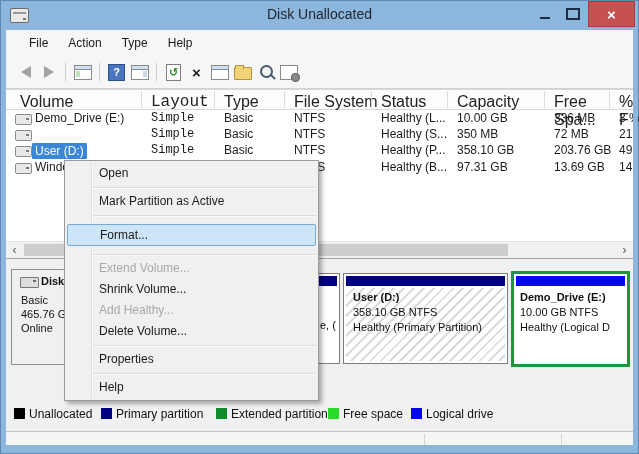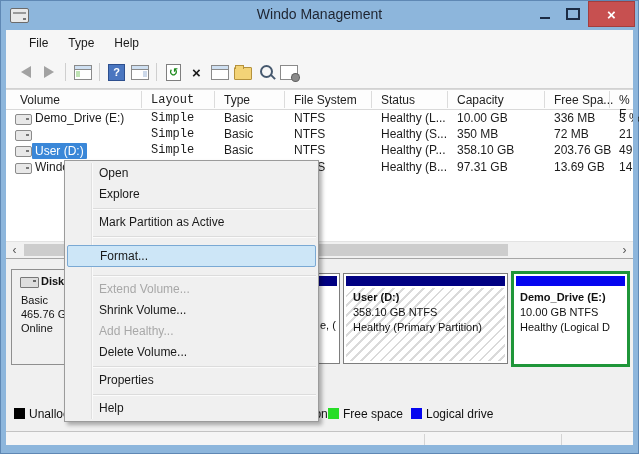--- a/index.html
+++ b/index.html
@@ -41,21 +41,21 @@
   .folderico{width:16px;height:11px;background:#f3d377;border:1px solid #b5923c;border-radius:1px;position:relative;margin-top:3px;}
   .folderico:before{content:"";position:absolute;top:-3px;left:0;width:7px;height:3px;background:#f3d377;border:1px solid #b5923c;border-bottom:none;}
   .magico{width:9px;height:9px;border:2px solid #45586e;border-radius:50%;position:relative;margin:-2px -2px 0 0;}
   .magico:after{content:"";position:absolute;width:6px;height:2px;background:#45586e;transform:rotate(45deg);right:-5px;bottom:-2px;}
   .gearico{width:16px;height:13px;background:#fff;border:1px solid #8a8a8a;position:relative;}
   .gearico:after{content:"";position:absolute;right:-2px;bottom:-2px;width:7px;height:7px;background:#8a8a8a;border-radius:50%;box-shadow:0 0 0 1px #5e5e5e;}
 
   
   .listarea{position:absolute;top:88px;left:5px;right:5px;height:152px;background:#fff;border-top:1px solid #d9d9d9;}
   .lheader{position:absolute;top:0;left:0;right:0;height:19px;border-bottom:1px solid #d9d9d9;background:#fdfdfd;}
-  .lheader span{position:absolute;top:3px;font-size:12px;color:#222;}
+  .lheader span{position:absolute;top:3px;font-size:16px;color:#222;}
   .colline{position:absolute;top:1px;height:17px;width:1px;background:#dcdcdc;}
   .vrow{position:absolute;left:0;right:0;height:17px;}
   .vrow span{position:absolute;top:1px;font-size:12px;color:#1c1c1c;white-space:nowrap;}
   .drive-ico{position:absolute;left:9px;top:4px;width:15px;height:9px;background:#e8e8e8;border:1px solid #8b8b8b;border-radius:2px;}
   .drive-ico:after{content:"";position:absolute;right:2px;top:3px;width:3px;height:2px;background:#777;}
   .sel{background:#3a87d8;color:#fff !important;padding:1px 3px;margin-left:-3px;border-radius:1px;}
 
   
   .cx0{left:29px;} .cx1{left:145px;font-family:Liberation Mono, monospace;} .cx2{left:218px;} .cx3{left:288px;}
   .cx4{left:375px;} .cx5{left:451px;} .cx6{left:548px;} .cx7{left:613px;}
@@ -113,34 +113,35 @@
   .msep{height:1px;background:#dcdcdc;margin:3px 2px 3px 28px;box-shadow:0 1px 0 #fbfbfb;}
 </style>
 </head>
 <body>
 
 <div class="stage">
   <div class="window">
 
     <div class="titlebar">
       <div class="app-icon"></div>
-      <div class="title-text">Windo Management</div>
+      <div class="title-text">Disk Unallocated</div>
       <div class="cap-btn btn-min">
           <div class="glyph-min"></div>
         </div>
       <div class="cap-btn btn-max">
           <div class="glyph-max"></div>
         </div>
       <div class="cap-btn btn-close">
           <div class="glyph-close">×</div>
         </div>
     </div>
 
     <div class="menubar">
       <div class="mitem">File</div>
+      <div class="mitem">Action</div>
       <div class="mitem">Type</div>
       <div class="mitem">Help</div>
     </div>
 
     <div class="toolbar">
       <div class="tico">
           <div class="arrow arrow-back"></div>
         </div>
       <div class="tico">
           <div class="arrow arrow-fwd"></div>
@@ -307,21 +308,20 @@
       </div>
     </div>
 
     <div class="wb wb-left"></div>
     <div class="wb wb-right"></div>
     <div class="wb wb-bottom"></div>
 
     <div class="ctxmenu">
       <div class="gutter"></div>
       <div class="mi">Open</div>
-      <div class="mi">Explore</div>
       <div class="msep"></div>
       <div class="mi">Mark Partition as Active</div>
       <div class="msep"></div>
       <div class="mi hl">Format...</div>
       <div class="msep"></div>
       <div class="mi disabled">Extend Volume...</div>
       <div class="mi">Shrink Volume...</div>
       <div class="mi disabled">Add Healthy...</div>
       <div class="mi">Delete Volume...</div>
       <div class="msep"></div>

